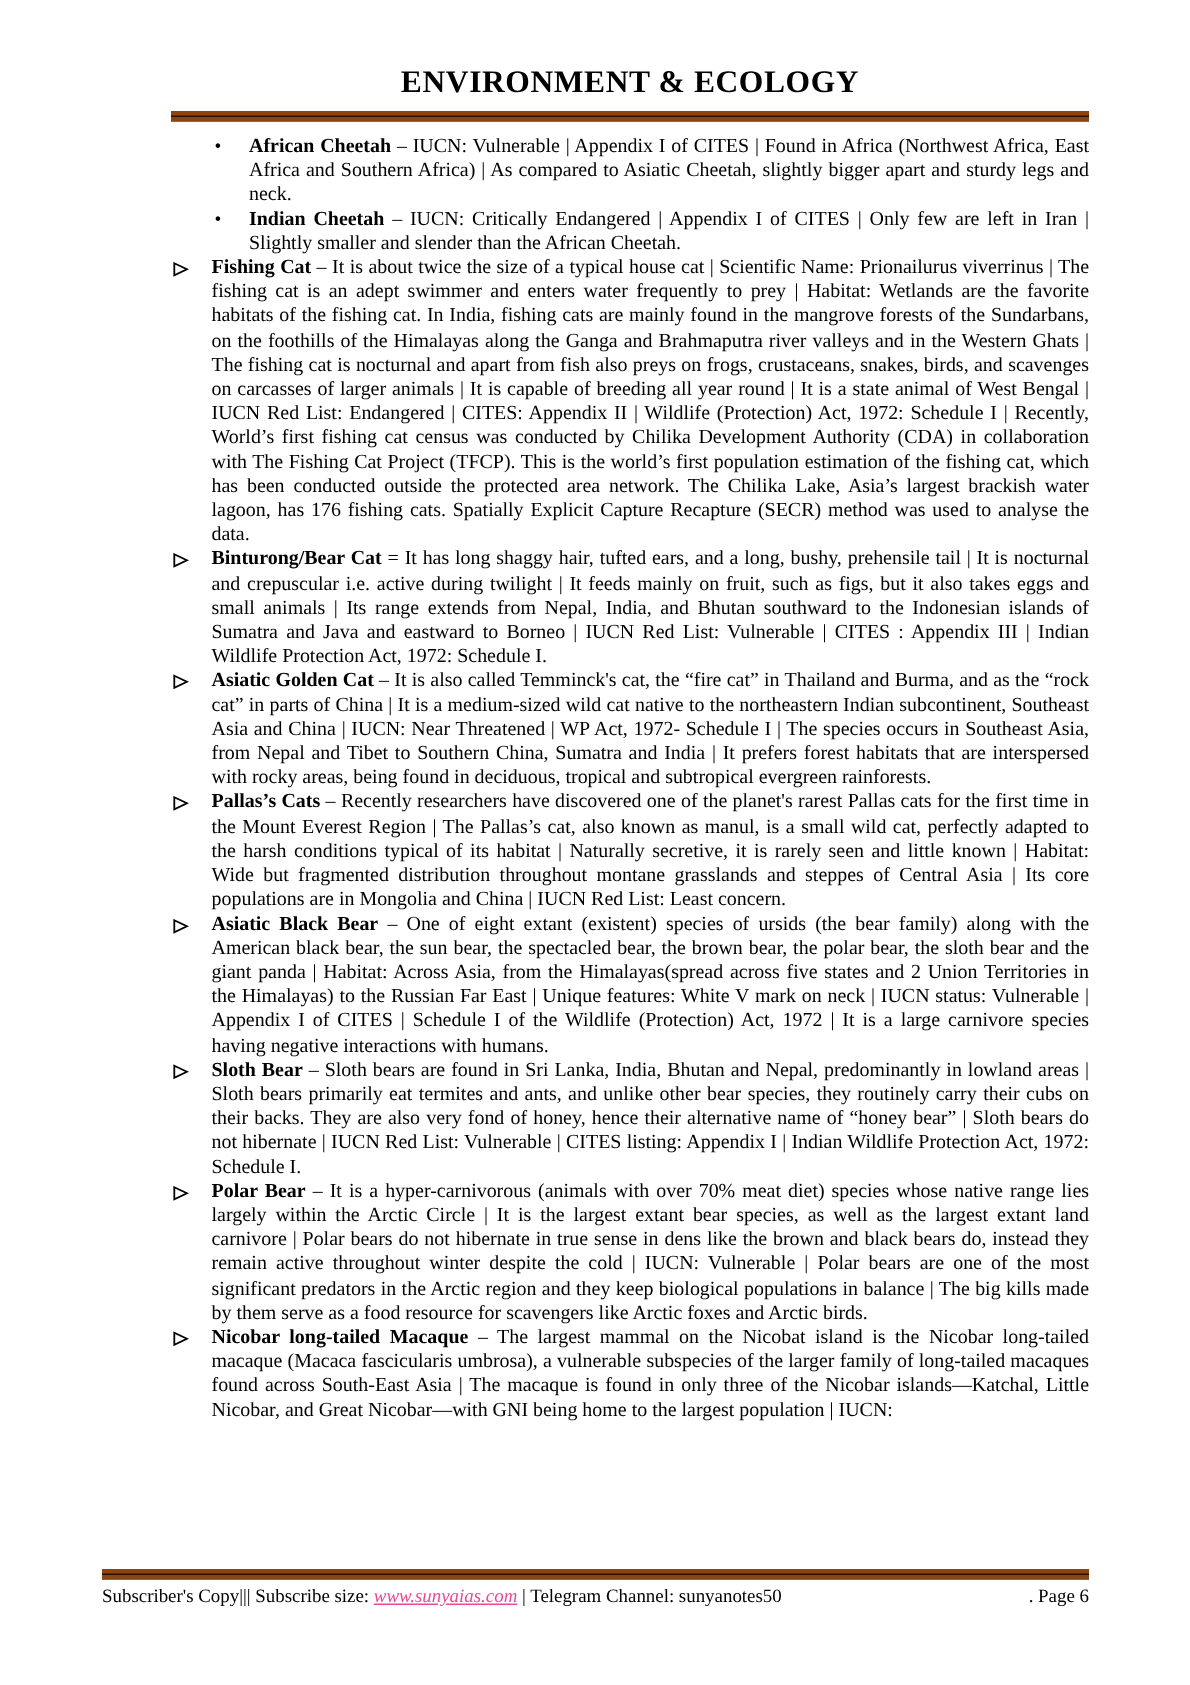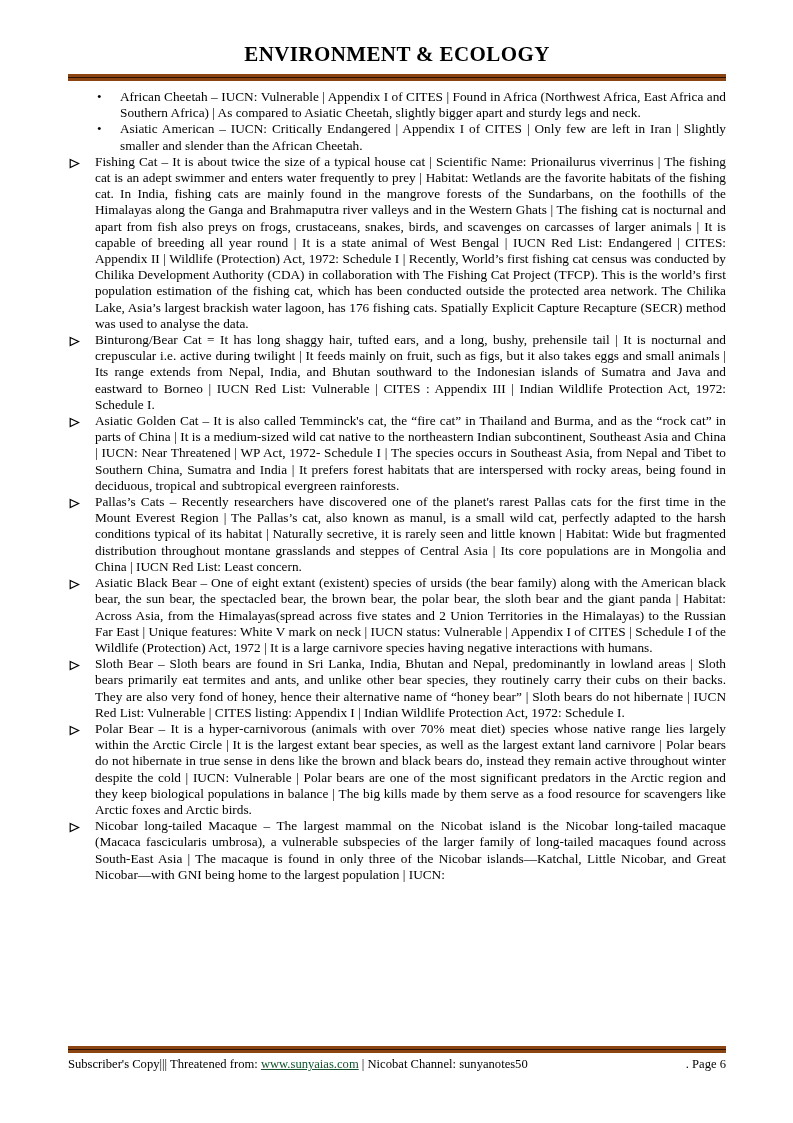--- a/index.html
+++ b/index.html
@@ -2,21 +2,21 @@
 <html><head>
 <meta charset="utf-8">
 <style>
   html, body { margin:0; padding:0; }
   body {
     width:793px; height:1123px;
     background:#ffffff; color:#000;
     font-family:"Liberation Serif", serif;
     position:relative; overflow:hidden;
   }
-  .page { padding:42px 67px 0 68px; box-sizing:border-box; }
+  .page { padding:42px 67px 0 68px; box-sizing:border-box;margin-left:46px; }
   .title {
     margin:0 0 7px 0;
     font-size:21px; font-weight:bold; text-align:center;
     letter-spacing:0.4px;
   }
   .double-rule {
     height:1px; background:#2a1104;
     border-top:3px solid #8B4513;
     border-bottom:3px solid #8B4513;
   }
@@ -25,46 +25,46 @@
     font-size:13.3px; line-height:16.2px;
     text-align:justify;
   }
   .item { position:relative; }
   .item p { margin:0; }
   .item .marker { position:absolute; top:0; }
   .item.bullet { padding-left:52px; }
   .item.bullet .marker { left:29px; font-size:13px; }
   .item.arrow { padding-left:27px; }
   .item.arrow .marker { left:1px; top:3px; }
-  .term { font-weight:normal; }
+  .term { font-weight:bold; }
   .footer { position:absolute; left:68px; right:67px; top:1046px; }
   .footer-line {
     display:flex; justify-content:space-between;
     font-size:12.6px; margin-top:4px;
   }
-  .footer a { color:#14532d; text-decoration:underline; cursor:pointer; }
+  .footer a { color:#ec4899; text-decoration:underline; cursor:pointer;font-style:italic; }
 </style>
 </head>
 <body>
 
 <div class="page">
 
   <h1 class="title">ENVIRONMENT &amp; ECOLOGY</h1>
   <div class="double-rule"></div>
 
   <div class="content">
 
     <div class="item bullet">
       <span class="marker">•</span>
       <p><b class="term">African Cheetah</b> <span>– IUCN: Vulnerable | Appendix I of CITES | Found in Africa (Northwest Africa, East Africa and Southern Africa) | As compared to Asiatic Cheetah, slightly bigger apart and sturdy legs and neck.</span></p>
     </div>
 
     <div class="item bullet">
       <span class="marker">•</span>
-      <p><b class="term">Asiatic American</b> <span>– IUCN: Critically Endangered | Appendix I of CITES | Only few are left in Iran | Slightly smaller and slender than the African Cheetah.</span></p>
+      <p><b class="term">Indian Cheetah</b> <span>– IUCN: Critically Endangered | Appendix I of CITES | Only few are left in Iran | Slightly smaller and slender than the African Cheetah.</span></p>
     </div>
 
     <div class="item arrow">
       <span class="marker"><svg width="11" height="11" viewBox="0 0 11 11">
             <path d="M1.2,1.5 L9.6,5.5 L1.2,9.5 Z" fill="#ffffff" stroke="#000000" stroke-width="1.2"></path>
           </svg></span>
       <p><b class="term">Fishing Cat</b> <span>– It is about twice the size of a typical house cat | Scientific Name: Prionailurus viverrinus | The fishing cat is an adept swimmer and enters water frequently to prey | Habitat: Wetlands are the favorite habitats of the fishing cat. In India, fishing cats are mainly found in the mangrove forests of the Sundarbans, on the foothills of the Himalayas along the Ganga and Brahmaputra river valleys and in the Western Ghats | The fishing cat is nocturnal and apart from fish also preys on frogs, crustaceans, snakes, birds, and scavenges on carcasses of larger animals | It is capable of breeding all year round | It is a state animal of West Bengal | IUCN Red List: Endangered | CITES: Appendix II | Wildlife (Protection) Act, 1972: Schedule I | Recently, World’s first fishing cat census was conducted by Chilika Development Authority (CDA) in collaboration with The Fishing Cat Project (TFCP). This is the world’s first population estimation of the fishing cat, which has been conducted outside the protected area network. The Chilika Lake, Asia’s largest brackish water lagoon, has 176 fishing cats. Spatially Explicit Capture Recapture (SECR) method was used to analyse the data.</span></p>
     </div>
 
     <div class="item arrow">
@@ -115,16 +115,16 @@
           </svg></span>
       <p><b class="term">Nicobar long-tailed Macaque</b> <span>– The largest mammal on the Nicobat island is the Nicobar long-tailed macaque (Macaca fascicularis umbrosa), a vulnerable subspecies of the larger family of long-tailed macaques found across South-East Asia | The macaque is found in only three of the Nicobar islands—Katchal, Little Nicobar, and Great Nicobar—with GNI being home to the largest population | IUCN:</span></p>
     </div>
 
   </div>
 </div>
 
 <div class="footer">
   <div class="double-rule"></div>
   <div class="footer-line">
-    <span><span>Subscriber's Copy||| Threatened from: </span><a>www.sunyaias.com</a><span> | Nicobat Channel: sunyanotes50</span></span>
+    <span><span>Subscriber's Copy||| Subscribe size: </span><a>www.sunyaias.com</a><span> | Telegram Channel: sunyanotes50</span></span>
     <span>. Page 6</span>
   </div>
 </div>
 
 </body></html>

